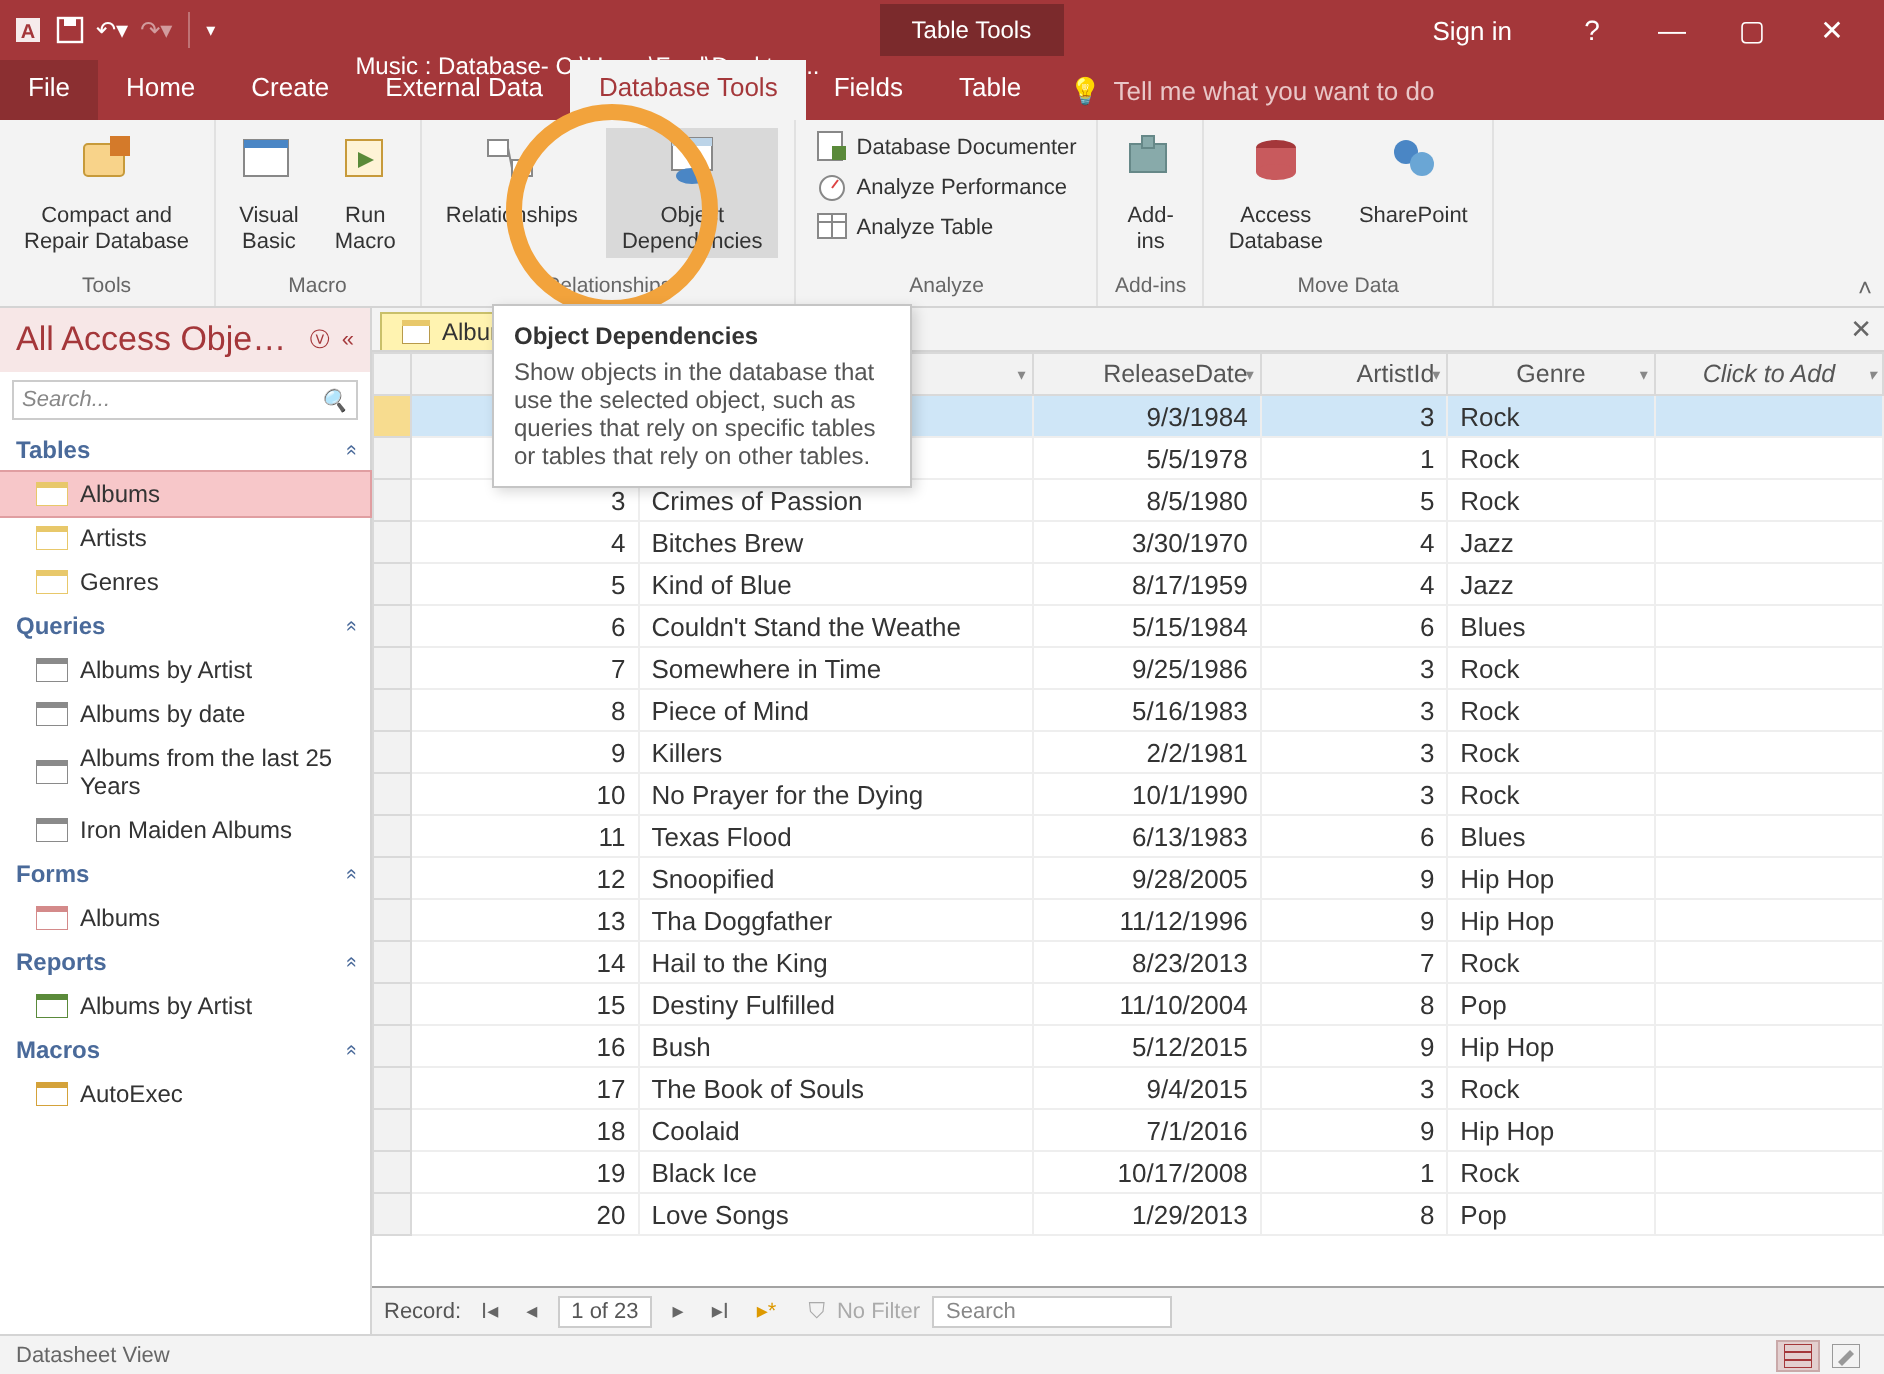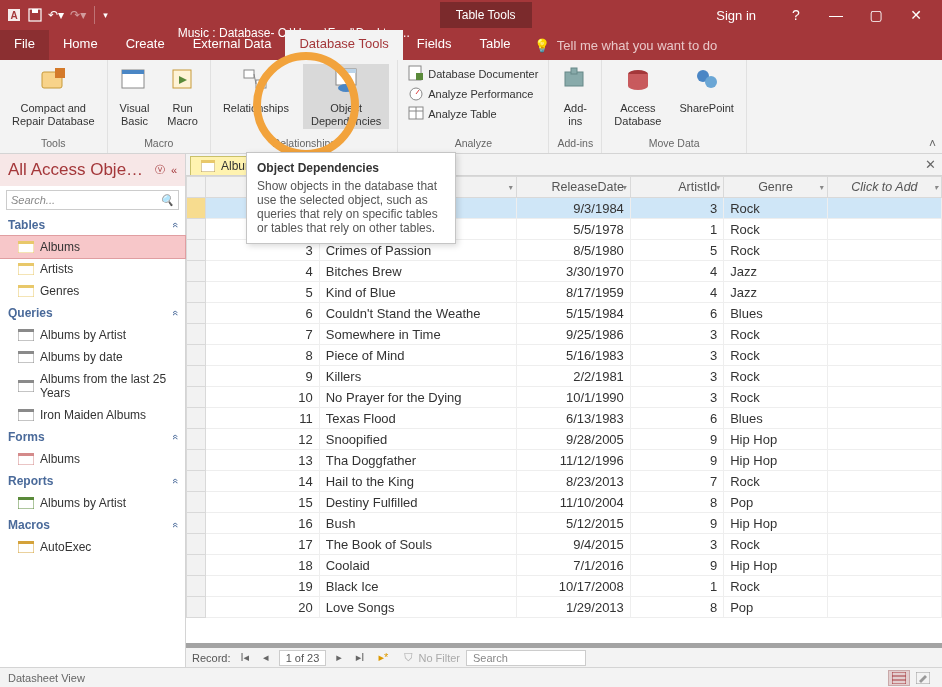--- a/index.html
+++ b/index.html
@@ -69,21 +69,21 @@
   .col-date { text-align: right; width: 110px; }
   .col-artist { text-align: right; width: 90px; }
   .col-genre { width: 100px; }
   .col-add { width: 110px; color: #888; font-style: italic; }
 
   
   .tooltip { position: absolute; background: #fff; border: 1px solid #c5c5c5; box-shadow: 2px 2px 6px rgba(0,0,0,.15); padding: 8px 10px; width: 210px; font-size: 12px; color: #555; z-index: 50; }
   .tooltip .tt-title { font-weight: bold; color: #333; margin-bottom: 4px; }
 
   
-  .recnav { height: 24px; border-top: 5px solid #a3a3a3; background: #f3f3f3; display: flex; align-items: center; gap: 6px; padding: 0 6px; font-size: 11px; color: #555; }
+  .recnav { height: 24px; border-top: 1px solid #a3a3a3; background: #f3f3f3; display: flex; align-items: center; gap: 6px; padding: 0 6px; font-size: 11px; color: #555; }
   .recnav .rbox { border: 1px solid #ccc; padding: 1px 6px; background: #fff; }
   .recnav .navbtn { padding: 0 4px; cursor: pointer; color: #666; }
   .recnav .searchbox { border: 1px solid #ccc; background: #fff; padding: 1px 6px; width: 120px; color: #888; }
 
   
   .status { height: 20px; background: #f3f3f3; border-top: 1px solid #d4d4d4; display: flex; align-items: center; justify-content: space-between; padding: 0 8px; font-size: 11px; color: #666; }
   .status .vbtns { display: flex; gap: 2px; }
   .status .vbtn { width: 22px; height: 16px; border: 1px solid transparent; display: flex; align-items: center; justify-content: center; }
   .status .vbtn.active { background: #e3cfcf; border-color: #c9a9a9; }
 

